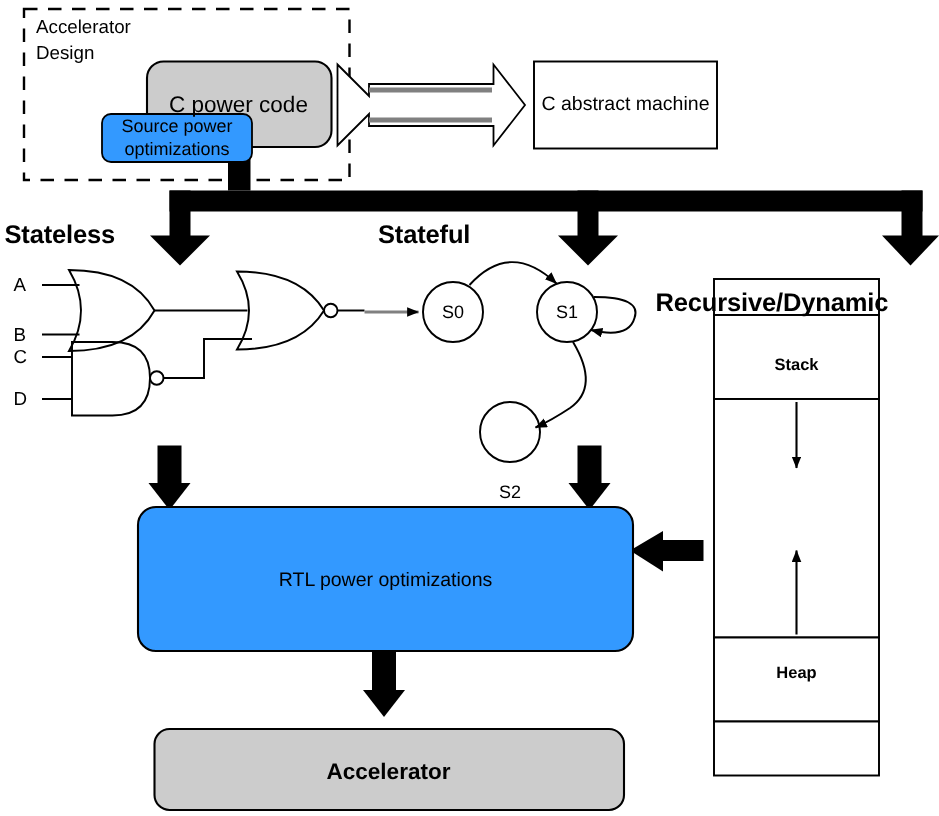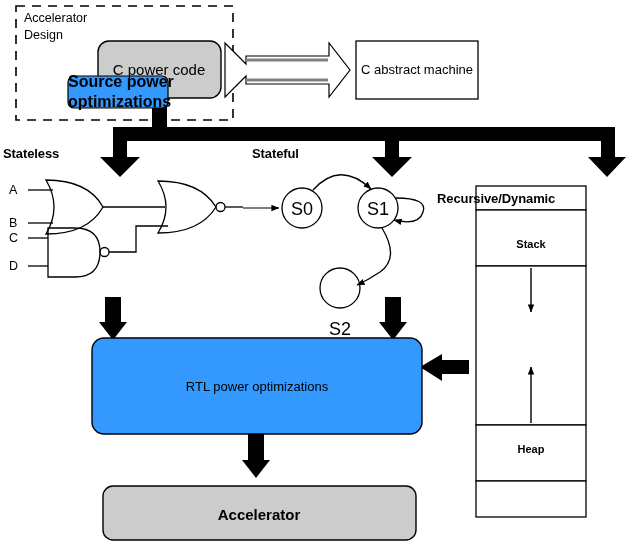--- a/index.html
+++ b/index.html
@@ -20,48 +20,47 @@
     width: 626px;
     height: 544px;
   }
   .lbl {
     position: absolute;
     white-space: pre;
     color: #000000;
     line-height: 1.15;
   }
   .section-title {
-    font-size: 13px;
+    font-size: 17px;
     font-weight: bold;
     letter-spacing: -0.1px;
   }
   .box-label {
     font-size: 15px;
     text-align: center;
   }
   .accel-label {
     font-size: 15px;
     font-weight: bold;
     text-align: center;
   }
   .badge-label {
-    font-size: 16px;
+    font-size: 12px;
     text-align: center;
     line-height: 1.25;
-    font-weight: bold;
   }
   .group-label {
     font-size: 12.5px;
     line-height: 1.35;
   }
   .pin-label {
     font-size: 12.5px;
   }
   .state-label {
-    font-size: 18px;
+    font-size: 12px;
     text-align: center;
   }
   .mem-label {
     font-size: 11px;
     text-align: center;
     font-weight: bold;
   }
   .abs-center {
     transform: translate(-50%, -50%);
   }

